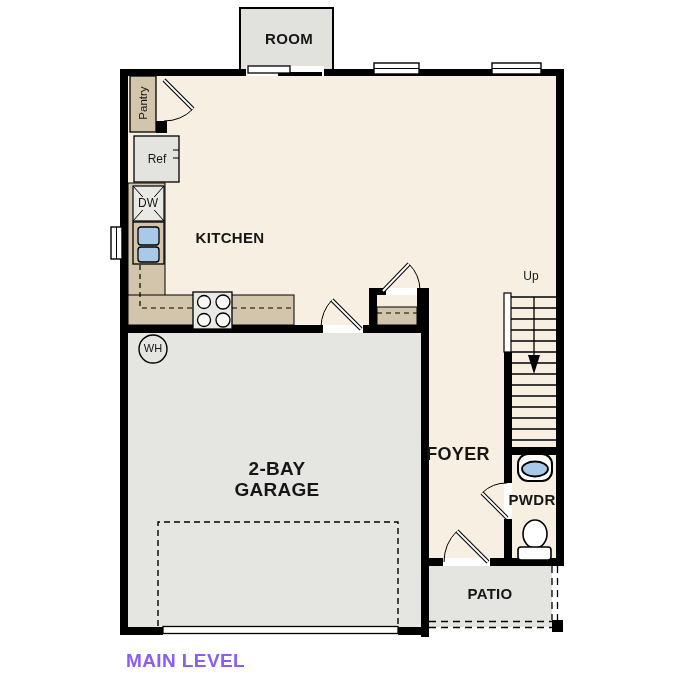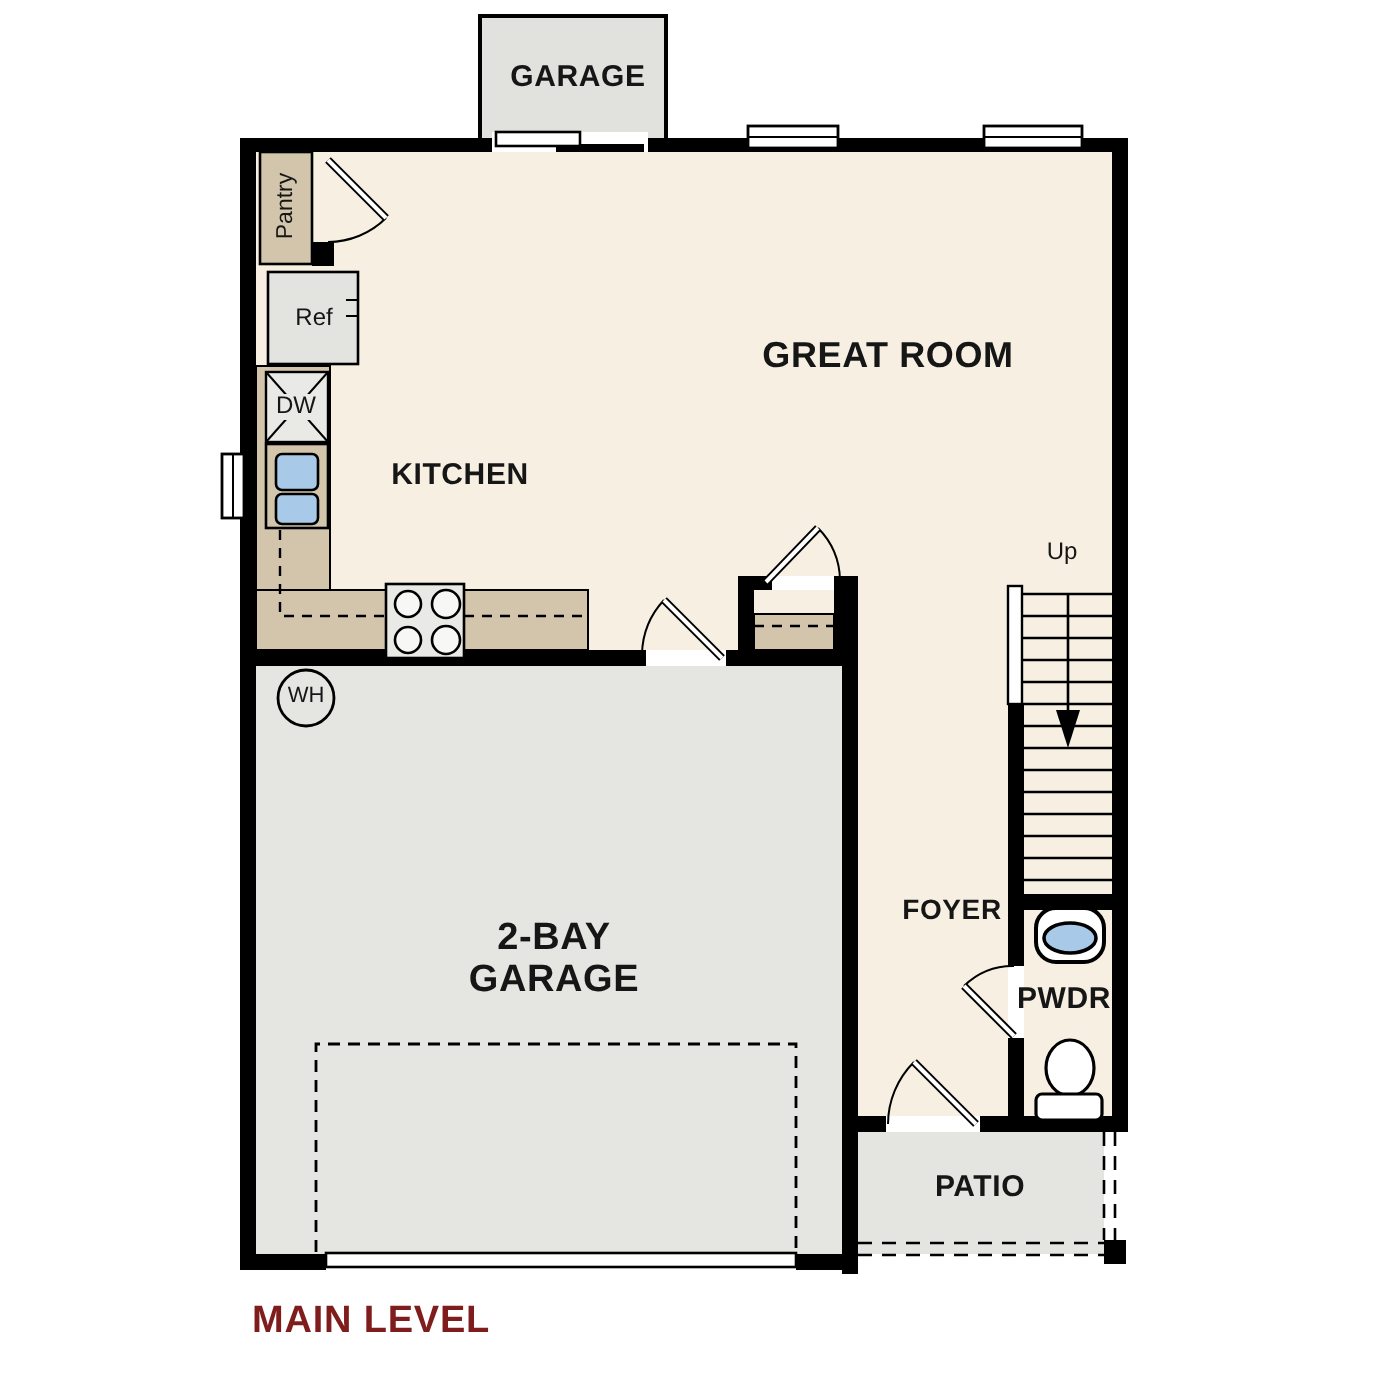--- a/index.html
+++ b/index.html
@@ -4,21 +4,21 @@
 <style>
   html,body{margin:0;padding:0;background:#fff;}
   .stage{position:relative;width:687px;height:687px;background:#ffffff;overflow:hidden;
          font-family:"Liberation Sans","DejaVu Sans",sans-serif;}
   .stage svg{position:absolute;left:0;top:0;}
   .lbl{position:absolute;transform:translate(-50%,-50%);font-weight:700;color:#161616;
        text-align:center;white-space:nowrap;line-height:1.08;letter-spacing:.3px;}
   .lbl.small{font-weight:400;letter-spacing:0;}
   .lbl.wrap{white-space:normal;}
   .lbl.rot{transform:translate(-50%,-50%) rotate(-90deg);}
-  .title{position:absolute;transform:translateY(-50%);font-weight:700;color:#7f1d1d;
+  .title{position:absolute;transform:translateY(-50%);font-weight:700;color:#8b5cf6;
          letter-spacing:.4px;white-space:nowrap;}
 </style>
 </head>
 <body>
 
 <div class="stage">
   <svg width="687" height="687" viewBox="0 0 687 687">
 
     <g>
       <rect x="240" y="8" width="93" height="62" fill="#E1E1DE" stroke="#000" stroke-width="2"></rect>
@@ -174,25 +174,24 @@
     </g>
 
     <g stroke="#000" stroke-width="1.3" stroke-dasharray="7,5">
       <line x1="552" y1="566" x2="552" y2="620"></line>
       <line x1="557.5" y1="566" x2="557.5" y2="620"></line>
       <line x1="429" y1="621.5" x2="552" y2="621.5"></line>
       <line x1="429" y1="627.5" x2="563" y2="627.5"></line>
     </g>
   </svg>
 
-  <div class="lbl" style="left:289px;top:39px;font-size:15px;">GARAGE</div>
-  <div class="lbl" style="left:444px;top:178px;font-size:18px;">GREAT ROOM</div>
+  <div class="lbl" style="left:289px;top:39px;font-size:15px;">ROOM</div>
   <div class="lbl" style="left:230px;top:238px;font-size:15px;">KITCHEN</div>
   <div class="lbl wrap" style="left:277px;top:480px;font-size:19px;width:118px;">2-BAY GARAGE</div>
-  <div class="lbl" style="left:476px;top:455px;font-size:14px;text-align:right;">FOYER</div>
+  <div class="lbl" style="left:458px;top:455px;font-size:18px;text-align:right;">FOYER</div>
   <div class="lbl" style="left:532px;top:500px;font-size:15px;">PWDR</div>
   <div class="lbl" style="left:490px;top:594px;font-size:15px;">PATIO</div>
 
   <div class="lbl small rot" style="left:143px;top:103px;font-size:11.5px;">Pantry</div>
   <div class="lbl small" style="left:157px;top:159px;font-size:12px;">Ref</div>
   <div class="lbl small" style="left:148px;top:203px;font-size:12px;">DW</div>
   <div class="lbl small" style="left:153px;top:349px;font-size:11px;">WH</div>
   <div class="lbl small" style="left:531px;top:276px;font-size:12px;">Up</div>
 
   <div class="title" style="left:126px;top:661px;font-size:19px;">MAIN LEVEL</div>

